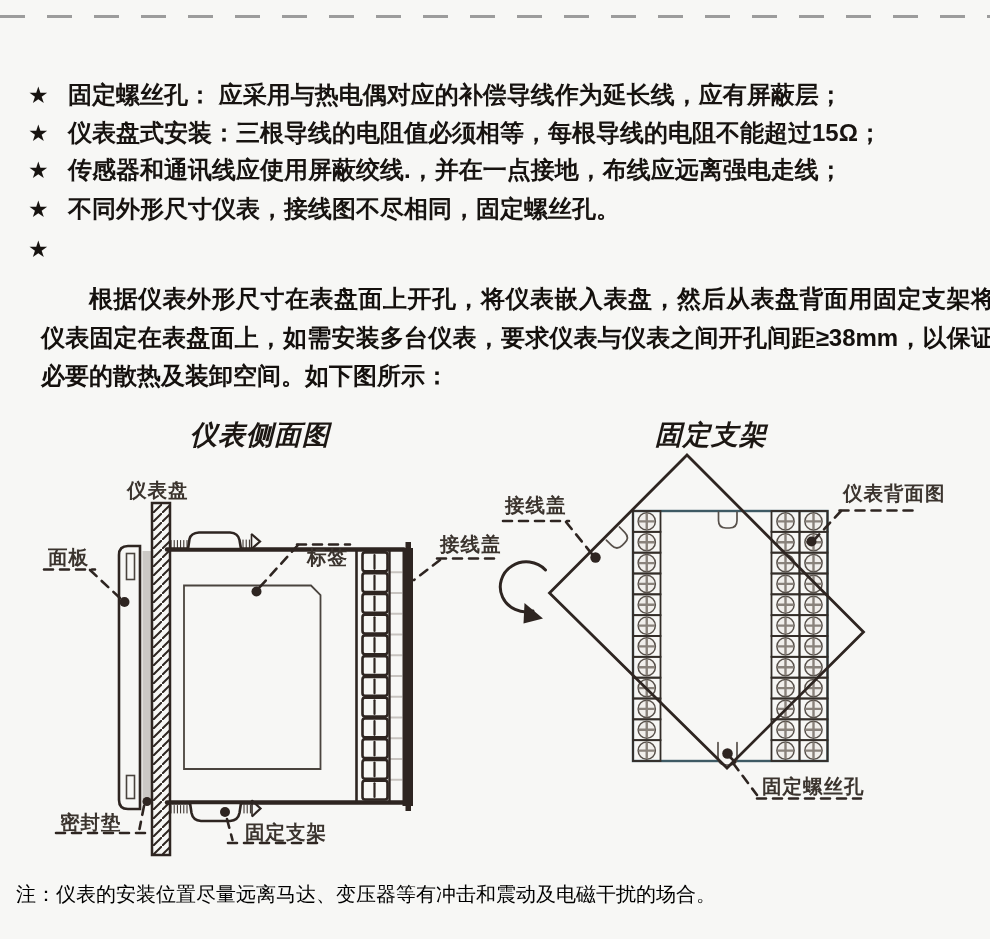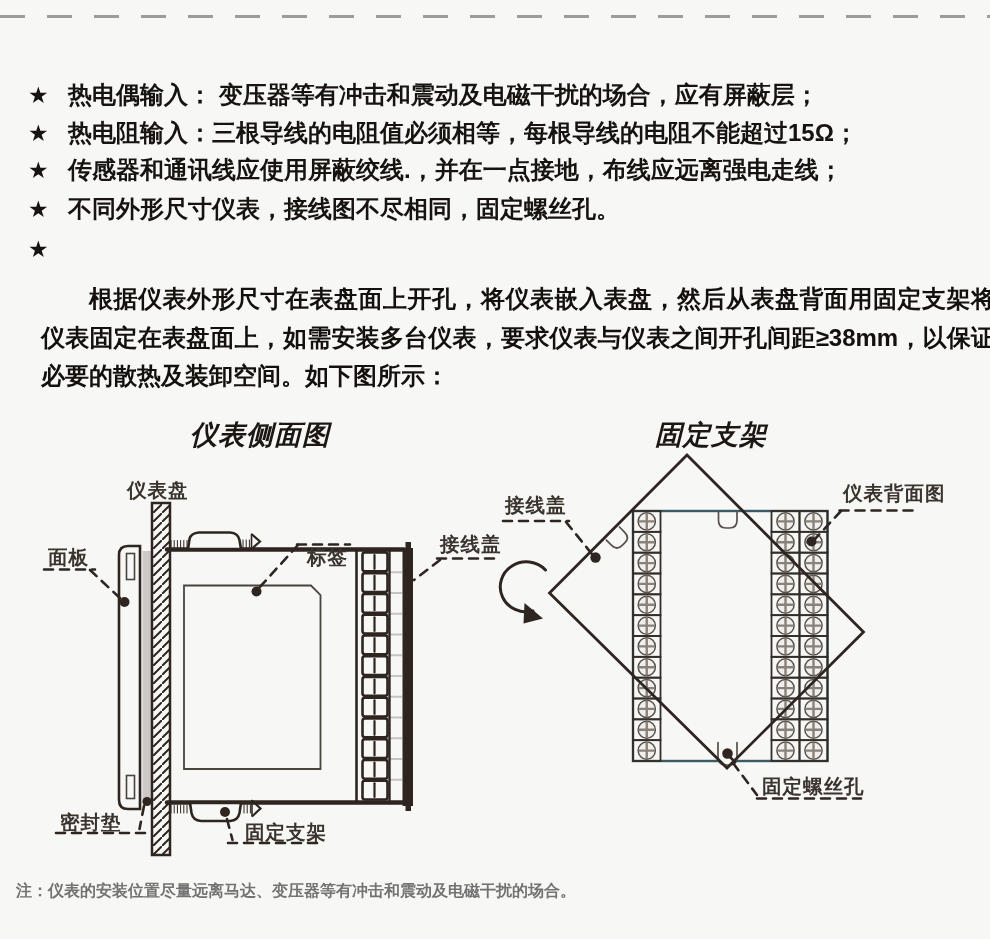--- a/index.html
+++ b/index.html
@@ -25,37 +25,37 @@
   .fig-title{
     position:absolute;top:417px;
     font-family:"DejaVu Serif","Liberation Serif",serif;
     font-weight:bold;font-size:27px;letter-spacing:1px;color:#1c1713;white-space:nowrap;font-style:italic;
   }
   .dlabel{
     position:absolute;font-size:19.5px;font-weight:600;letter-spacing:1px;
     color:#3b342e;white-space:nowrap;z-index:3;
   }
   .note{
-    position:absolute;left:16px;top:881px;font-weight:bold;font-size:16px;
-    white-space:nowrap;color:#737373;
+    position:absolute;left:16px;top:881px;font-weight:normal;font-size:20px;
+    white-space:nowrap;color:#000000;
   }
   svg#art{position:absolute;left:0;top:0;z-index:2;}
 </style>
 </head>
 <body>
 
 <div class="top-border"></div>
 
 <div class="bullet" style="top:82px">
   <span class="star">★</span>
-  <span>热电偶输入： 变压器等有冲击和震动及电磁干扰的场合，应有屏蔽层；</span>
+  <span>固定螺丝孔： 应采用与热电偶对应的补偿导线作为延长线，应有屏蔽层；</span>
 </div>
 <div class="bullet" style="top:120px">
   <span class="star">★</span>
-  <span>热电阻输入：三根导线的电阻值必须相等，每根导线的电阻不能超过15Ω；</span>
+  <span>仪表盘式安装：三根导线的电阻值必须相等，每根导线的电阻不能超过15Ω；</span>
 </div>
 <div class="bullet" style="top:157px">
   <span class="star">★</span>
   <span>传感器和通讯线应使用屏蔽绞线.，并在一点接地，布线应远离强电走线；</span>
 </div>
 <div class="bullet" style="top:196px">
   <span class="star">★</span>
   <span>不同外形尺寸仪表，接线图不尽相同，固定螺丝孔。</span>
 </div>
 <div class="bullet" style="top:236px">

